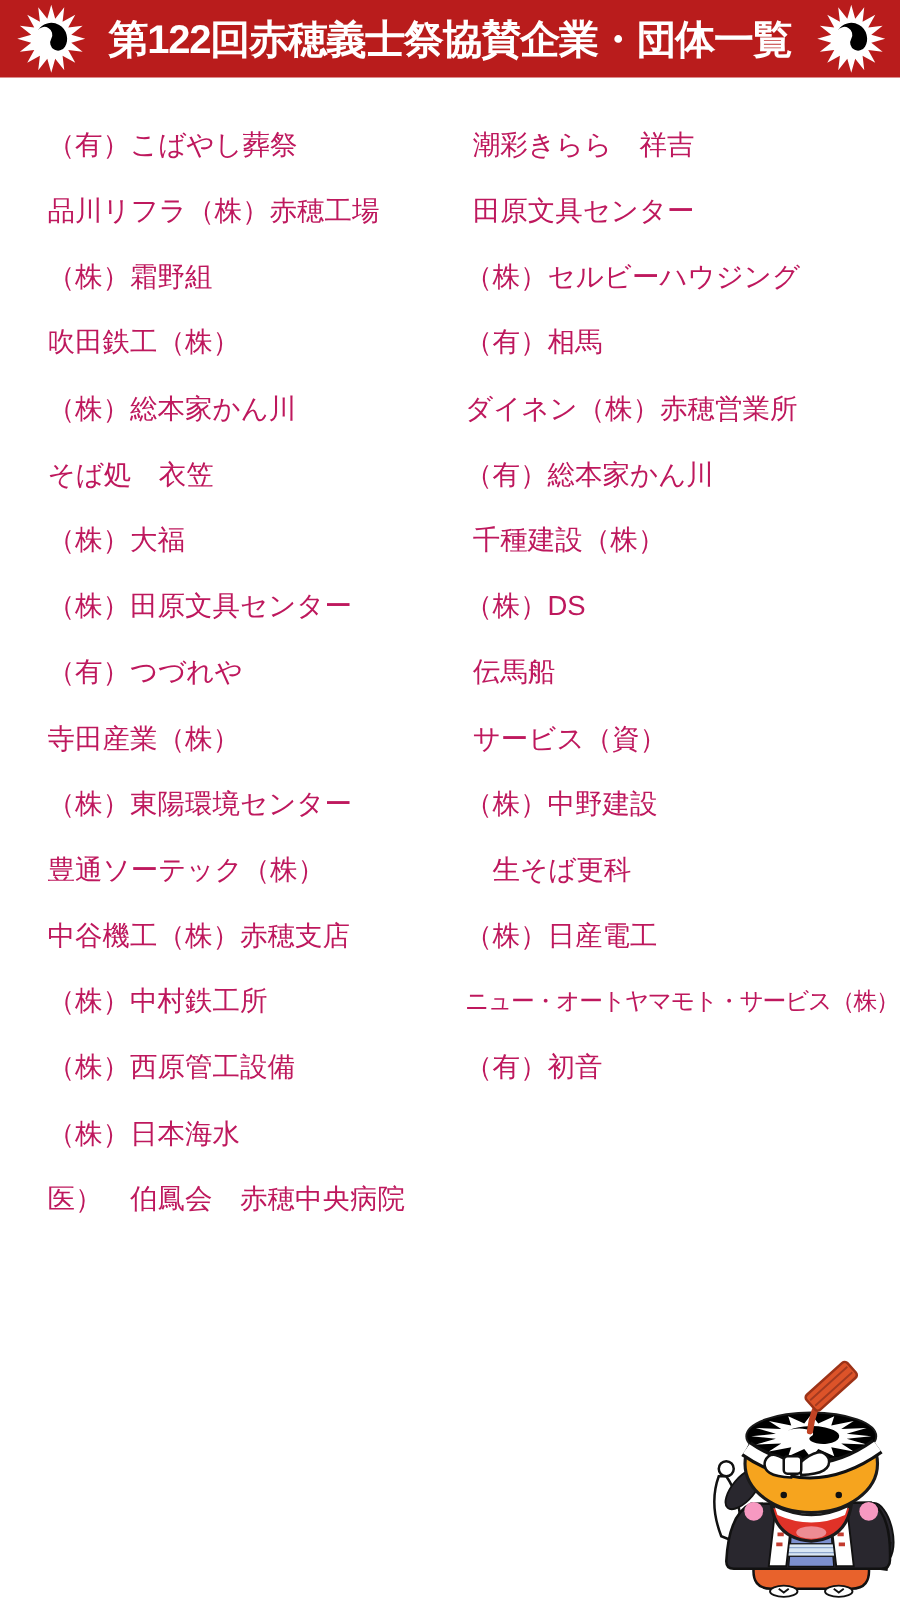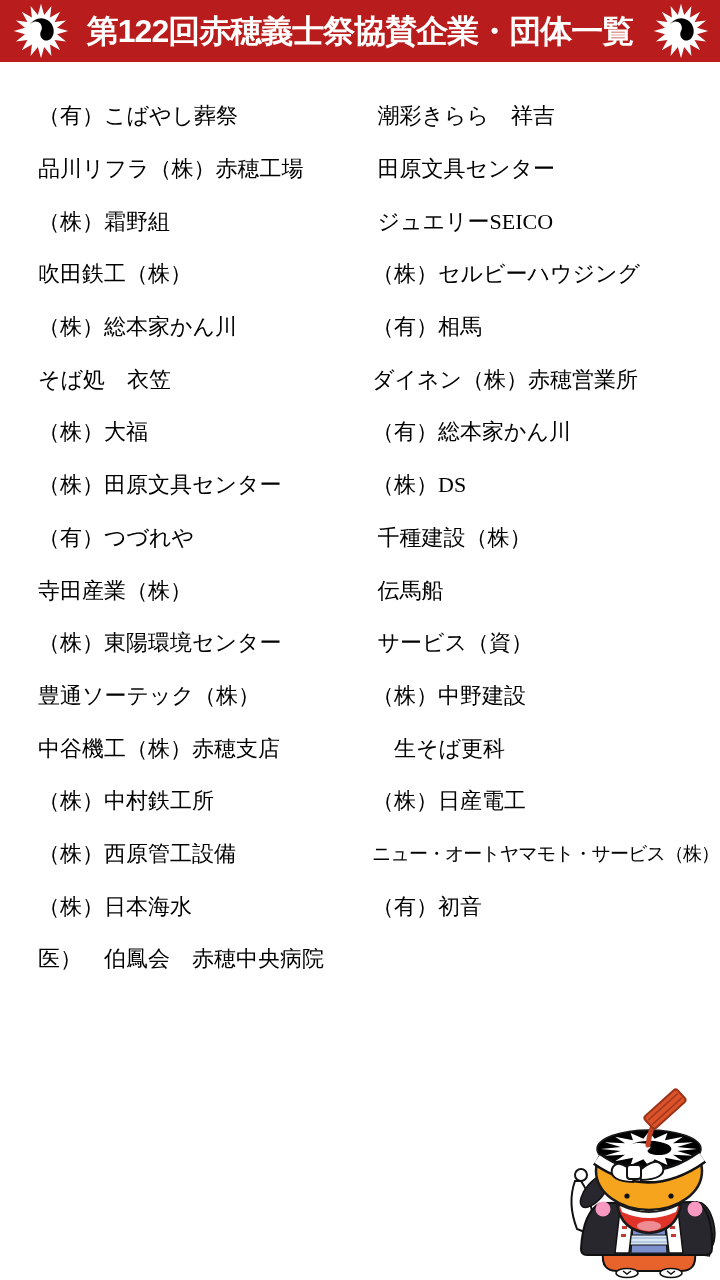--- a/index.html
+++ b/index.html
@@ -18,21 +18,21 @@
   }
   .emblem{position:absolute;top:2px;width:58px;height:58px;}
   .emblem.left{left:12px;}
   .emblem.right{right:10px;}
   
   .col{position:absolute;top:90px;}
   .col.left{left:38px;width:330px;}
   .col.right{left:372px;width:348px;}
   .row{
     height:52.7px;display:flex;align-items:center;
-    font-size:22px;color:#000000;white-space:pre;font-family:Liberation Serif, serif;
+    font-size:22px;color:#be185d;white-space:pre;
   }
   .row.condense{font-size:19px;letter-spacing:-1px;}
   
   .mascot{position:absolute;left:555px;top:1083px;width:165px;height:197px;}
   .hidden-defs{position:absolute;width:0;height:0;}
 </style>
 </head>
 <body>
 
 <svg class="hidden-defs" aria-hidden="true">
@@ -71,27 +71,26 @@
   <div class="row">中谷機工（株）赤穂支店</div>
   <div class="row">（株）中村鉄工所</div>
   <div class="row">（株）西原管工設備</div>
   <div class="row">（株）日本海水</div>
   <div class="row">医）　伯鳳会　赤穂中央病院</div>
 </div>
 
 <div class="col right">
   <div class="row"> 潮彩きらら　祥吉</div>
   <div class="row"> 田原文具センター</div>
-  <div class="row"> ジュエリーSEICO</div>
   <div class="row">（株）セルビーハウジング</div>
   <div class="row">（有）相馬</div>
   <div class="row">ダイネン（株）赤穂営業所</div>
   <div class="row">（有）総本家かん川</div>
+  <div class="row"> 千種建設（株）</div>
   <div class="row">（株）DS</div>
-  <div class="row"> 千種建設（株）</div>
   <div class="row"> 伝馬船</div>
   <div class="row"> サービス（資）</div>
   <div class="row">（株）中野建設</div>
   <div class="row">　生そば更科</div>
   <div class="row">（株）日産電工</div>
   <div class="row condense">ニュー・オートヤマモト・サービス（株）</div>
   <div class="row">（有）初音</div>
 </div>
 
 <svg class="mascot" viewBox="0 0 165 197">

